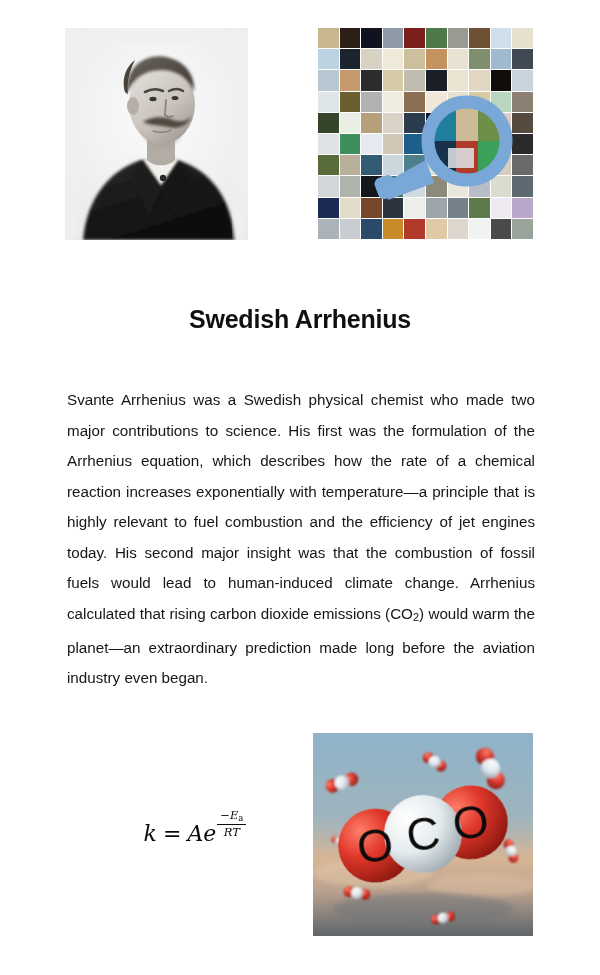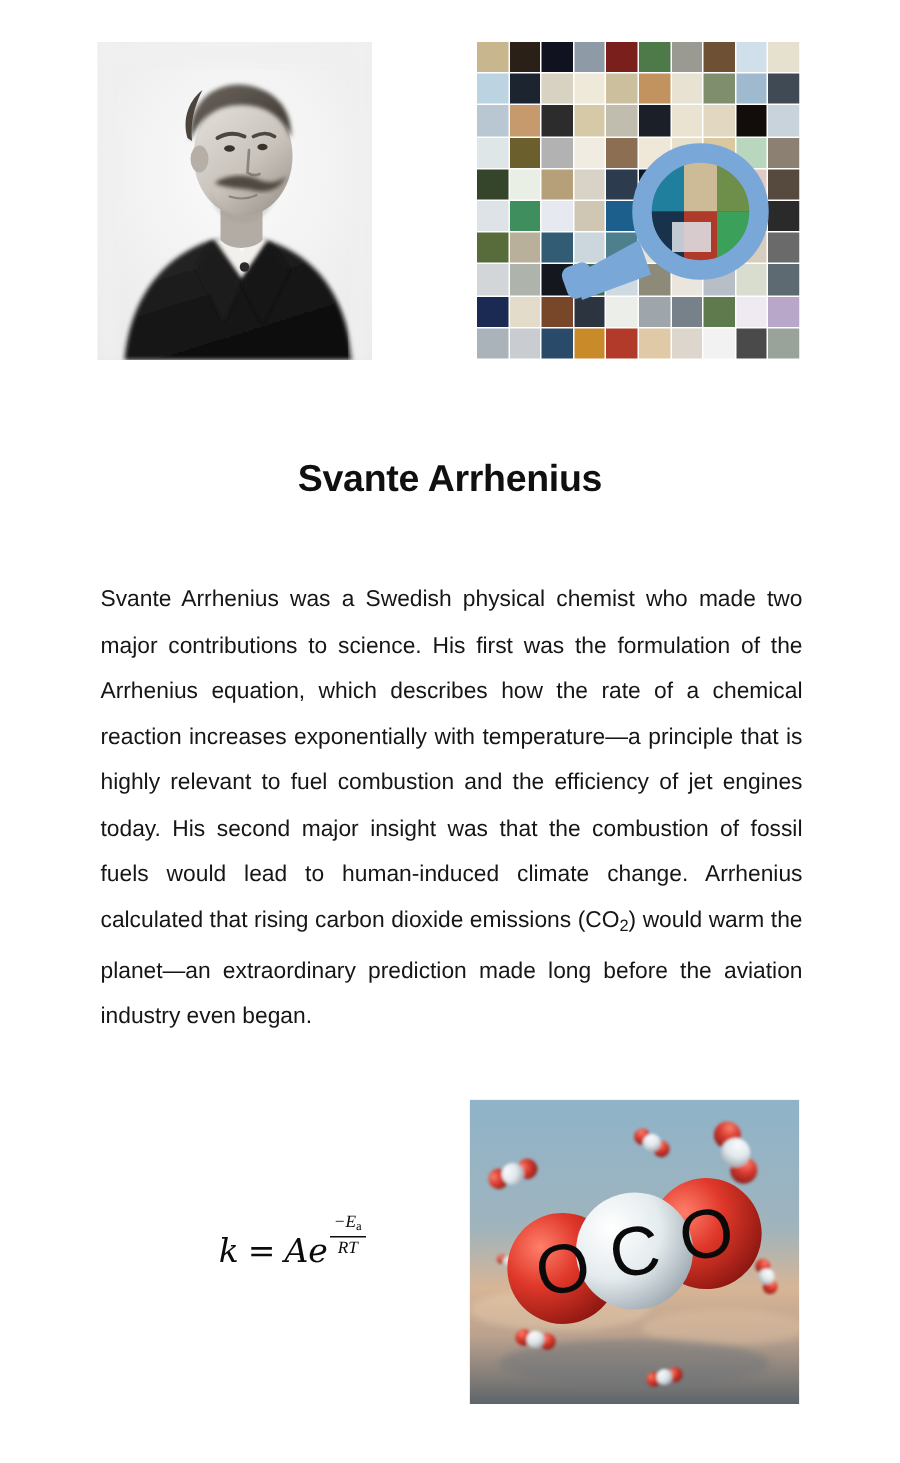--- a/index.html
+++ b/index.html
@@ -104,21 +104,20 @@
   .eq-frac {
     display: inline-flex;
     flex-direction: column;
     align-items: center;
     font-size: 11.5px;
     line-height: 1.18;
     vertical-align: top;
     position: relative;
     top: -10px;
     margin-left: 1px;
-    font-family: Liberation Serif, serif;
   }
   .eq-frac .num {
     padding: 0 3px 1px 3px;
     border-bottom: 1.1px solid #0b0b0b;
     white-space: nowrap;
   }
   .eq-frac .den { padding: 1px 3px 0 3px; white-space: nowrap; }
   .eq-frac sub { font-size: 0.74em; vertical-align: -0.2em; font-style: normal; }
 
   
@@ -336,21 +335,21 @@
         <rect x="116" y="113" width="22" height="33" fill="#17324a"></rect>
         <rect x="138" y="113" width="22" height="33" fill="#b03a2a"></rect>
         <rect x="160" y="113" width="22" height="33" fill="#3aa05a"></rect>
         <rect x="130" y="120" width="26" height="20" fill="#dfe5ea" opacity="0.85"></rect>
       </g>
       <circle cx="149" cy="113" r="39" fill="none" stroke="#79a8d8" stroke-width="13"></circle>
     </svg>
   </div>
 </div>
 
-<h1 class="title">Svante Arrhenius</h1>
+<h1 class="title">Swedish Arrhenius</h1>
 
 <p class="body-text"><span>Svante Arrhenius was a Swedish physical chemist who made two major contributions to science. His first was the formulation of the Arrhenius equation, which describes how the rate of a chemical reaction increases exponentially with temperature—a principle that is highly relevant to fuel combustion and the efficiency of jet engines today. His second major insight was that the combustion of fossil fuels would lead to human-induced climate change. Arrhenius calculated that rising carbon dioxide emissions (CO</span><sub>2</sub><span>) would warm the planet—an extraordinary prediction made long before the aviation industry even began.</span></p>
 
 <div class="equation">
   <span class="eq-inner">
     <span>k</span>
     <span class="op">=</span>
     <span>A</span>
     <span>e</span>
     <span class="eq-frac">

